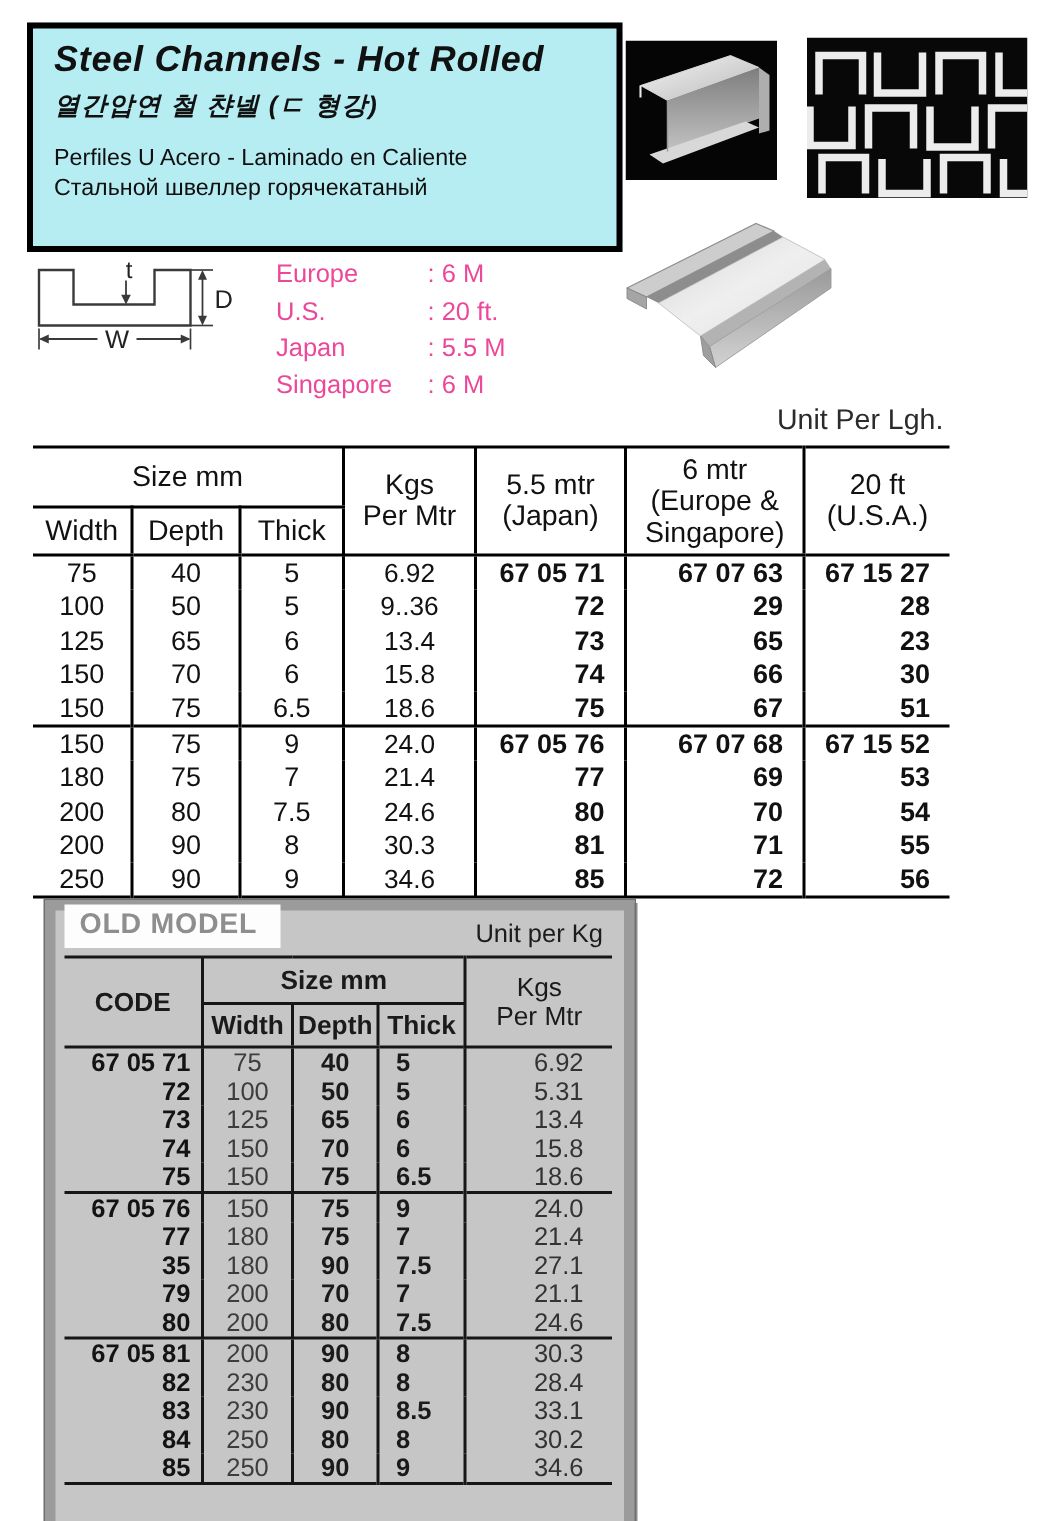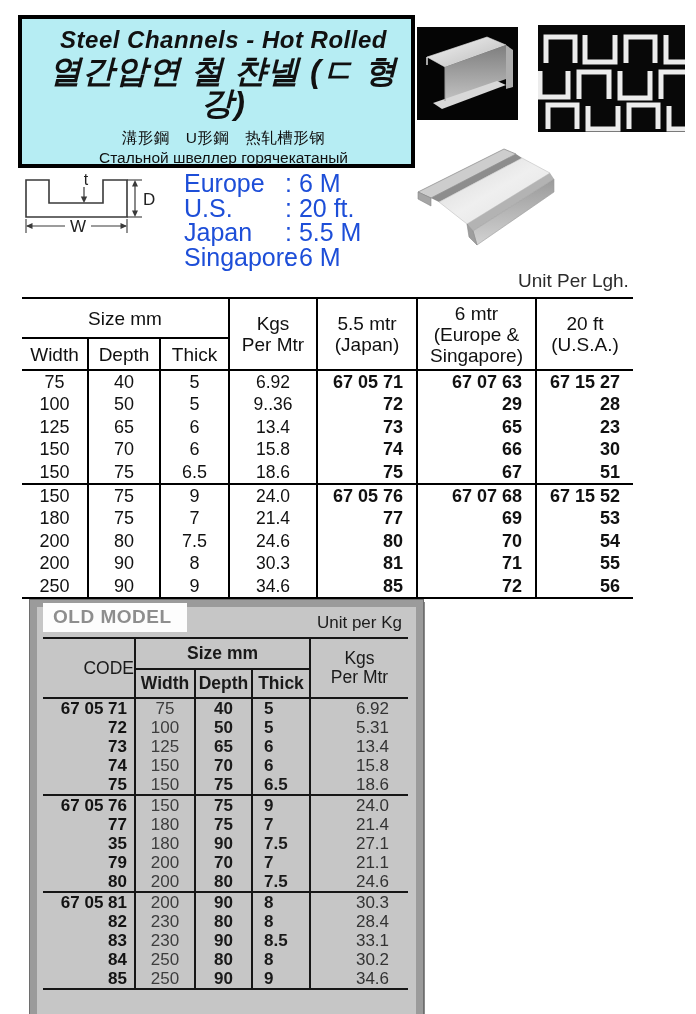--- a/index.html
+++ b/index.html
@@ -6,31 +6,31 @@
   .page{
     position:relative; width:696px; height:1014px; background:#fff;
     font-family:"Liberation Sans", sans-serif; color:#111; overflow:hidden;
   }
   
   .title-box{
     position:absolute; left:18px; top:15px; width:375px; height:139px;
     border:4px solid #000; background:#b6edf3; padding:6px 0 0 14px; box-sizing:content-box;
   }
   .title-en{font-size:24px; font-weight:bold; font-style:italic; letter-spacing:.5px; line-height:30px;}
-  .title-ko{font-size:32px; font-weight:bold; font-style:italic; letter-spacing:1px; line-height:32px;}
+  .title-ko{font-size:17px; font-weight:bold; font-style:italic; letter-spacing:1px; line-height:32px;}
   .sub{font-size:15.5px; line-height:20px; color:#101010;}
   .sub-cjk{letter-spacing:.5px;}
   
   .photo{position:absolute;}
   
   .diagram{position:absolute; left:14px; top:172px;}
   .diagram text{font-size:16px; fill:#222;}
   .diagram .dim-lbl{font-size:17px;}
   
-  .lengths{position:absolute; left:184px; top:171px; width:235px; font-size:25px; color:#1d4ed8;}
+  .lengths{position:absolute; left:184px; top:171px; width:235px; font-size:17px; color:#ec4899;}
   .lengths .row{display:flex; line-height:24.5px;}
   .lengths .region{width:101px;}
   
   .unit-note{position:absolute; left:518px; top:270px; font-size:19px; color:#2b2b2b;}
   
   .main-table{
     position:absolute; left:22px; top:297px; border-collapse:collapse; table-layout:fixed;
     width:611px; border-top:2.5px solid #000; border-bottom:2.5px solid #000; font-size:18px;
   }
   .main-table th{font-weight:normal; font-size:19px; white-space:pre-line; line-height:21px; padding:0;}
@@ -58,44 +58,44 @@
   .old-unit{position:absolute; right:14px; top:6px; font-size:17px; color:#1c1c1c;}
   .old-table{
     position:absolute; left:6px; top:30px; border-collapse:collapse; table-layout:fixed;
     width:365px; border-top:2px solid #161616; border-bottom:2px solid #161616;
     font-size:17px; color:#222;
   }
   .old-table th{font-size:17.5px; white-space:pre-line; line-height:19px; padding:0; color:#1a1a1a;}
   .old-table thead tr:first-child th{height:29px; vertical-align:middle;}
   .old-table thead tr:nth-child(2) th{height:27px; border-bottom:2px solid #161616;}
   .old-table th[rowspan]{border-bottom:2px solid #161616;}
-  .old-table .oh-code{border-right:2px solid #161616; font-weight:normal;text-align:right;}
+  .old-table .oh-code{border-right:2px solid #161616; font-weight:bold;}
   .old-table .oh-size{border-bottom:2px solid #161616; font-weight:bold;}
   .old-table .oh-sub{font-weight:bold;}
   .old-table .oh-kgs{font-weight:normal; border-left:2px solid #161616;}
   .old-table thead tr:nth-child(2) th + th{border-left:2px solid #161616;}
   .old-table td + td{border-left:2px solid #161616;}
   .old-table td{padding:0; height:19px; line-height:19px; vertical-align:middle;}
   .old-table .oc-code{text-align:right; font-weight:bold; padding-right:7px; color:#131313;}
   .old-table .oc-width{text-align:center; color:#3d3d3d;}
   .old-table .oc-depth{text-align:center; font-weight:bold; color:#1a1a1a;}
   .old-table .oc-thick{text-align:left; padding-left:11px; font-weight:bold; color:#1a1a1a;}
   .old-table .oc-kgs{text-align:right; padding-right:19px; color:#333;}
   #old-group-1 tr:first-child td, #old-group-2 tr:first-child td{border-top:2px solid #161616;}
 </style>
 </head>
 <body>
 
 <div class="page">
 
-  <div class="title-box" style="background: rgb(182, 237, 243); text-align: center;">
+  <div class="title-box" style="background: rgb(182, 237, 243);">
     <div class="title-en">Steel Channels - Hot Rolled</div>
     <div class="title-ko">열간압연 철 챤넬 (ㄷ 형강)</div>
     <div style="height:9px"></div>
-    <div class="sub sub-cjk">溝形鋼　U形鋼　热轧槽形钢</div>
+    <div class="sub">Perfiles U Acero - Laminado en Caliente</div>
     <div class="sub">Стальной швеллер горячекатаный</div>
   </div>
 
   <svg class="photo" style="left:417px; top:27px;" width="101" height="93" viewBox="0 0 101 93">
     <rect x="0" y="0" width="101" height="93" fill="#050505"></rect>
     <defs>
       <linearGradient id="p1a" x1="0" y1="0" x2="1" y2="1">
         <stop offset="0" stop-color="#f4f4f4"></stop>
           <stop offset="1" stop-color="#b9b9b9"></stop>
       </linearGradient>

